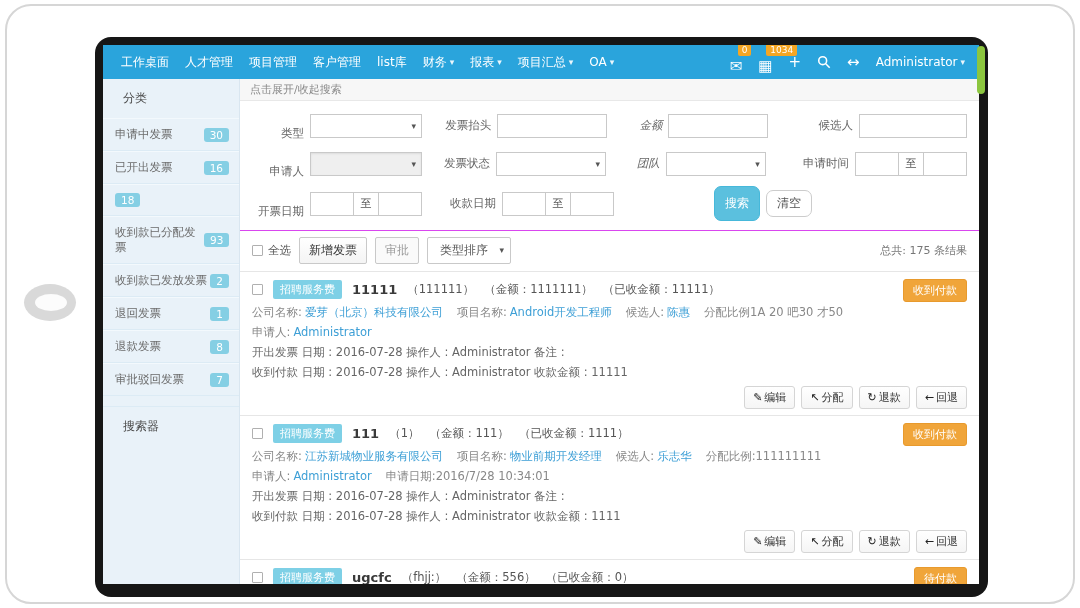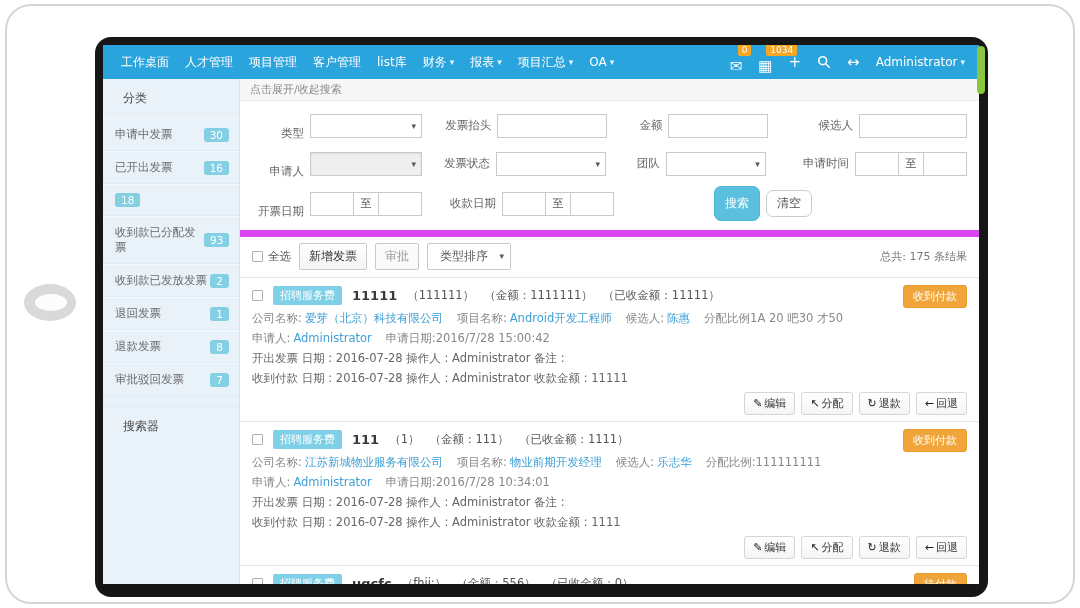--- a/index.html
+++ b/index.html
@@ -50,41 +50,41 @@
   .content { flex:1; background:#fff; display:flex; flex-direction:column; overflow:hidden; }
 
   
   .search-toggle { background:#f7f7f7; border-bottom:1px solid #e8e8e8; color:#8a8a8a;
     font-size:11px; padding:3px 10px; cursor:pointer; }
   .form { padding:9px 12px 2px; }
   .form-row { display:flex; align-items:center; margin-bottom:7px; }
   .fcell { display:flex; align-items:center; }
   .fcell.c1 { width:186px; } .fcell.c2 { width:196px; } .fcell.c3 { width:178px; } .fcell.c4 { flex:1; }
   .flabel { font-size:11.5px; color:#666; text-align:right; margin-right:6px; white-space:nowrap; }
-  .c1 .flabel { width:52px;margin-top:16px; } .c2 .flabel { width:58px; } .c3 .flabel { width:38px; } .c4 .flabel { width:55px; }
+  .c1 .flabel { width:52px;margin-top:16px; } .c2 .flabel { width:58px; } .c3 .flabel { width:38px;font-style:italic; } .c4 .flabel { width:55px; }
   .fselect { position:relative; height:24px; border:1px solid #c9c9c9; background:#fff;
     width:112px; cursor:pointer; }
   .fselect.gray { background:#efefef; box-shadow:inset 0 1px 2px rgba(0,0,0,.08); }
   .fselect .sel-caret { position:absolute; right:5px; top:6px; font-size:9px; color:#555; }
   .finput { height:24px; border:1px solid #c9c9c9; background:#fff; width:110px;
     font-size:11px; padding:0 5px; font-family:inherit; outline:none; }
   .dategroup { display:flex; align-items:center; }
   .dinput { height:24px; width:44px; border:1px solid #c9c9c9; background:#fff;
     font-size:11px; padding:0 4px; font-family:inherit; outline:none; }
   .dto { height:24px; display:flex; align-items:center; justify-content:center; width:26px;
     border-top:1px solid #c9c9c9; border-bottom:1px solid #c9c9c9; font-size:11px; color:#555;
     background:#fff; margin:0 -1px; border-left:1px solid #c9c9c9; border-right:1px solid #c9c9c9; }
   .btn-search { background:#5bc0de; color:#fff; border:1px solid #46b8da; border-radius:7px;
     font-size:12px; padding:8px 10px; cursor:pointer; font-family:inherit; }
   .btn-clear { background:#fff; color:#555; border:1px solid #ccc; border-radius:7px;
     font-size:12px; padding:4px 10px; margin-left:6px; cursor:pointer; font-family:inherit; }
 
   
   .toolbar { display:flex; align-items:center; gap:8px; padding:6px 12px 7px;
-    border-top:7px solid #d946ef; border-bottom:1px solid #e6e6e6; }
+    border-top:1px solid #d946ef; border-bottom:1px solid #e6e6e6; }
   .cbox { width:11px; height:11px; border:1px solid #b0b0b0; background:#fff; display:inline-block;
     border-radius:1px; cursor:pointer; flex:0 0 auto; }
   .tb-label { font-size:11.5px; color:#555; margin-left:-3px; }
   .tb-btn { background:linear-gradient(#fff,#f4f4f4); border:1px solid #c9c9c9; border-radius:2px;
     font-size:12px; color:#333; padding:4px 9px; cursor:pointer; font-family:inherit; }
   .tb-btn.muted { color:#9a9a9a; background:#fafafa; }
   .tb-select { position:relative; border:1px solid #c9c9c9; border-radius:2px; font-size:12px;
     color:#555; padding:4px 22px 4px 12px; cursor:pointer; background:#fff; }
   .tb-select .sel-caret { position:absolute; right:6px; top:7px; font-size:9px; color:#555; }
   .tb-results { margin-left:auto; font-size:11px; color:#777; }
@@ -329,21 +329,20 @@
                   <span>候选人:</span>
                   <a class="blue">陈惠</a>
                 </span>
               <span class="seg">分配比例1A 20 吧30 才50</span>
             </div>
             <div class="inv-line">
               <span class="seg">
                   <span>申请人:</span>
                   <a class="blue">Administrator</a>
                 </span>
-              <span class="seg">申请日期:2016/7/28 15:00:42</span>
             </div>
             <div class="inv-line dark">开出发票 日期 : 2016-07-28 操作人 : Administrator 备注 :</div>
             <div class="inv-line dark">收到付款 日期 : 2016-07-28 操作人 : Administrator 收款金额 : 11111</div>
             <div class="inv-actions">
               <button class="act-btn">
                   <span class="act-icon">✎</span>
                   <span>编辑</span>
                 </button>
               <button class="act-btn">
                   <span class="act-icon">↖</span>

